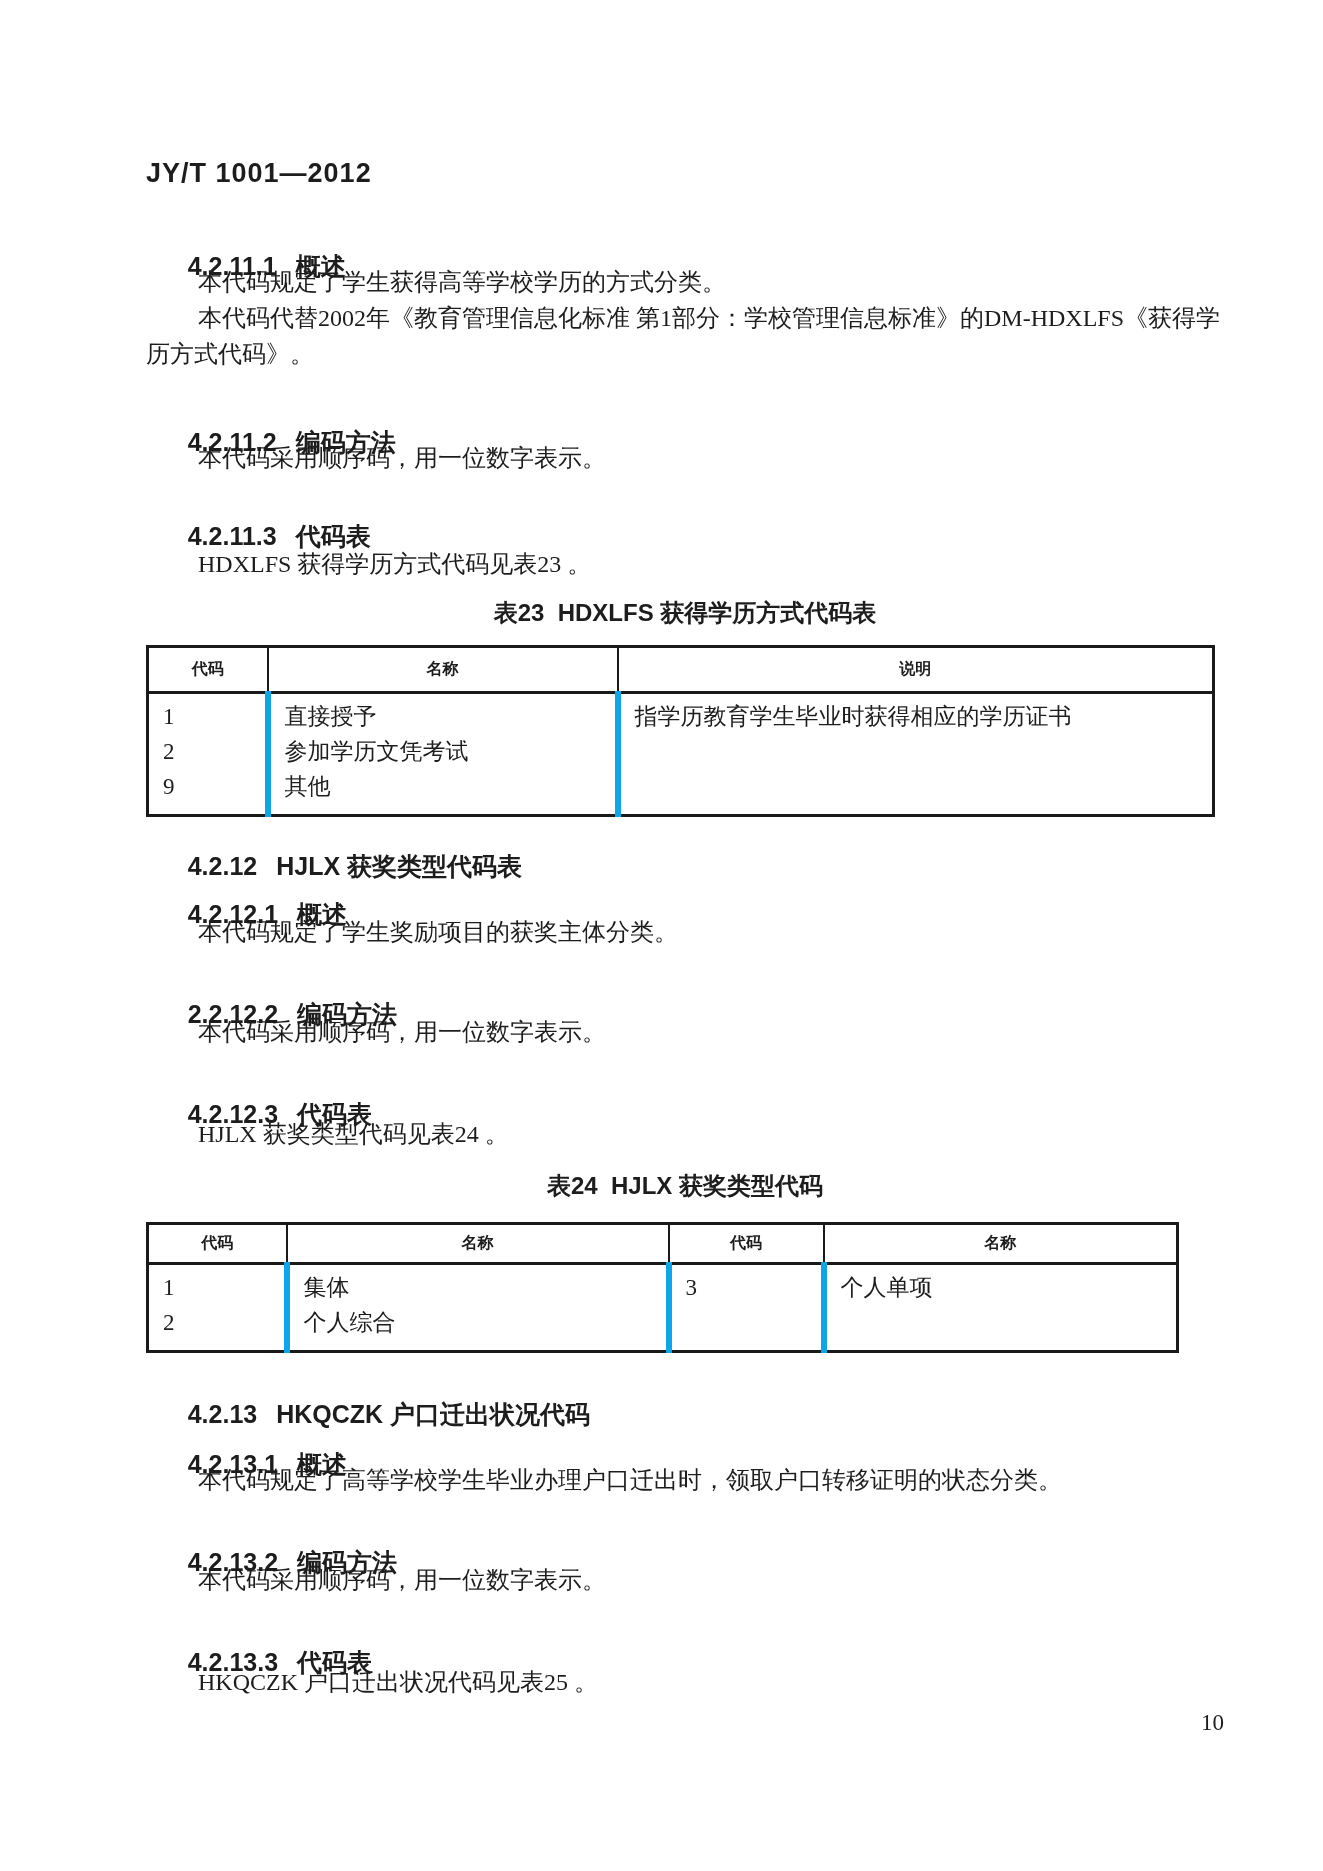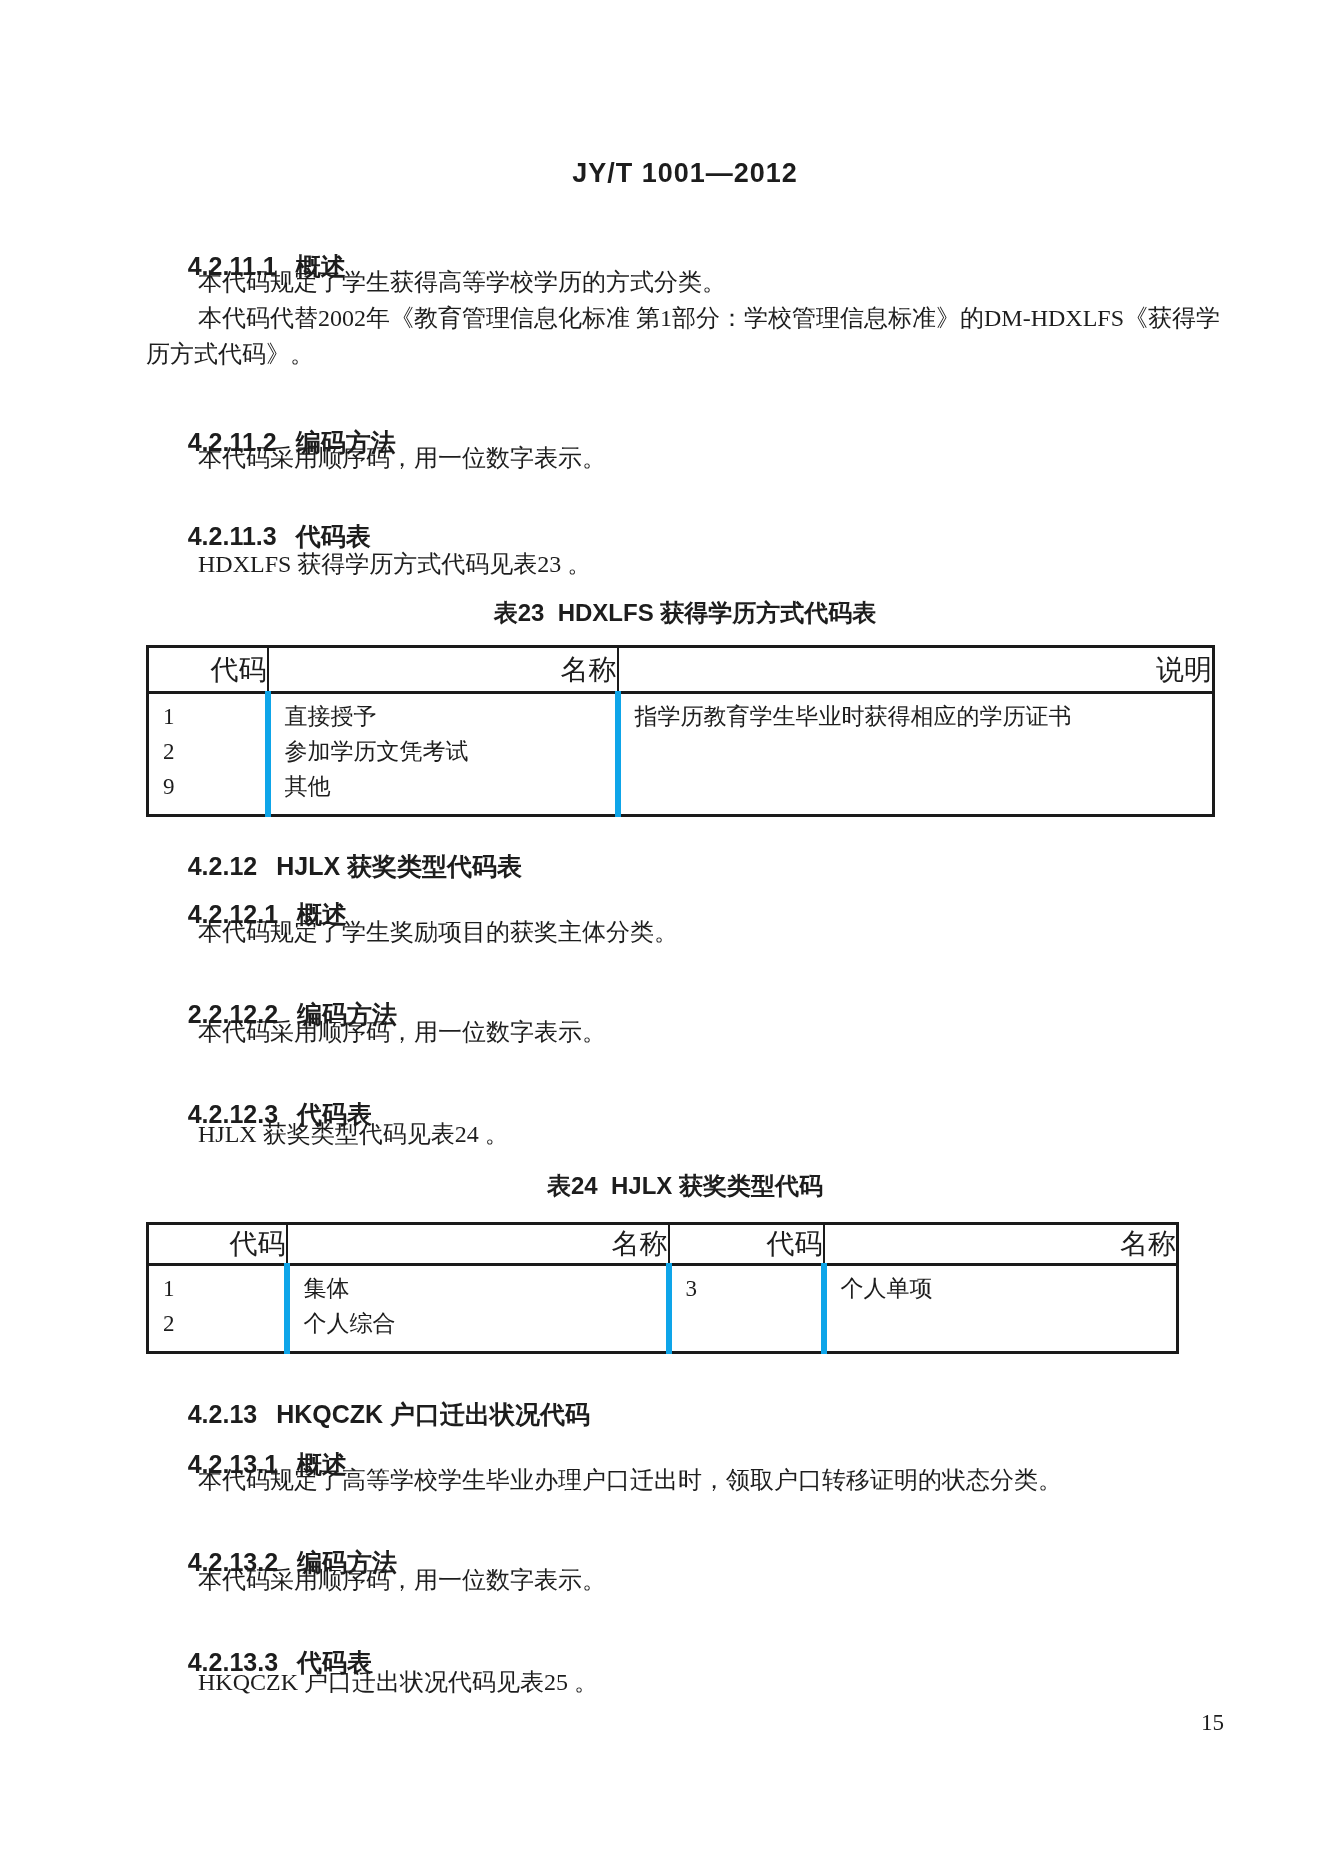--- a/index.html
+++ b/index.html
@@ -14,21 +14,21 @@
   }
   .content {
     position: absolute;
     left: 146px;
     top: 0;
     width: 1078px;
   }
   .abs { position: absolute; left: 0; width: 100%; }
 
   .doc-header {
-    text-align: center;
+    text-align: left;
     font-family: "Liberation Sans", sans-serif;
     font-weight: 700;
     font-size: 27px;
     letter-spacing: 1px;
     padding-right: 14px;
   }
   .heading {
     font-family: "Liberation Sans", sans-serif;
     font-weight: 700;
     font-size: 25px;
@@ -52,23 +52,23 @@
     white-space: pre;
   }
   table.code-table {
     border-collapse: collapse;
     table-layout: fixed;
     border: 3px solid #1a1a1a;
     background: #ffffff;
   }
   table.code-table th {
     font-family: "Liberation Sans", sans-serif;
-    font-weight: 400;
-    font-size: 28px;
-    text-align: right;
+    font-weight: 700;
+    font-size: 16px;
+    text-align: center;
     vertical-align: middle;
     border-left: 2px solid #1a1a1a;
     border-bottom: 3px solid #1a1a1a;
     padding: 0;
   }
   table.code-table th:first-child { border-left: none; }
   table.code-table td {
     font-family: "Liberation Serif", serif;
     font-size: 23px;
     vertical-align: top;
@@ -215,16 +215,16 @@
     <div class="abs heading" style="top:1514px">
       <span class="sec-num">4.2.13.2</span><span class="sec-title">编码方法</span>
     </div>
     <p class="abs para" style="top:1562px">本代码采用顺序码，用一位数字表示。</p>
 
     <div class="abs heading" style="top:1614px">
       <span class="sec-num">4.2.13.3</span><span class="sec-title">代码表</span>
     </div>
     <p class="abs para" style="top:1664px">HKQCZK 户口迁出状况代码见表25 。</p>
 
-    <div class="abs page-number" style="top:1710px">15</div>
+    <div class="abs page-number" style="top:1710px">10</div>
 
   </div>
 </div>
 
 </body></html>

